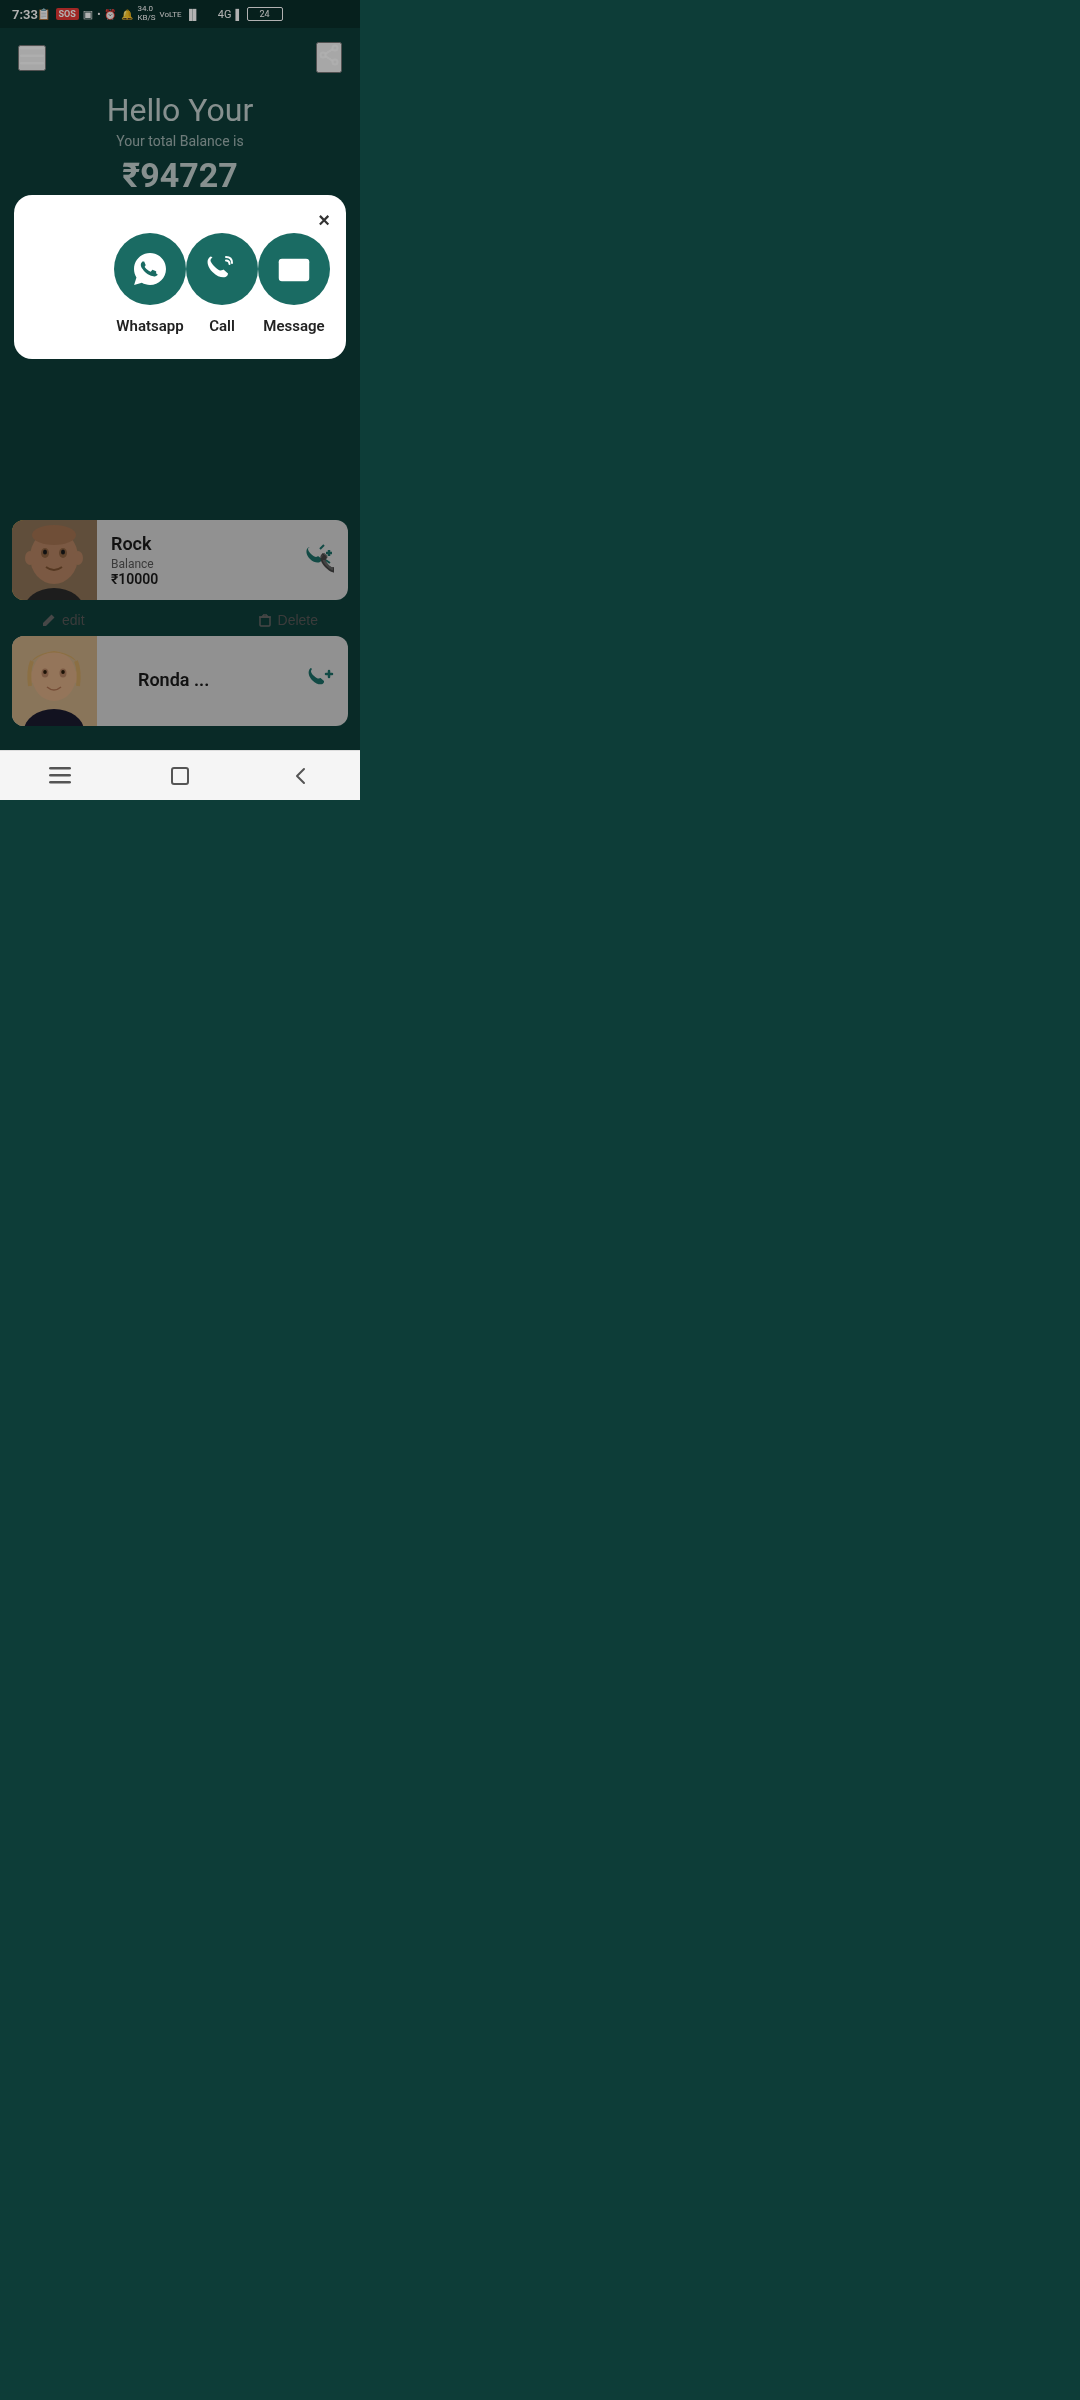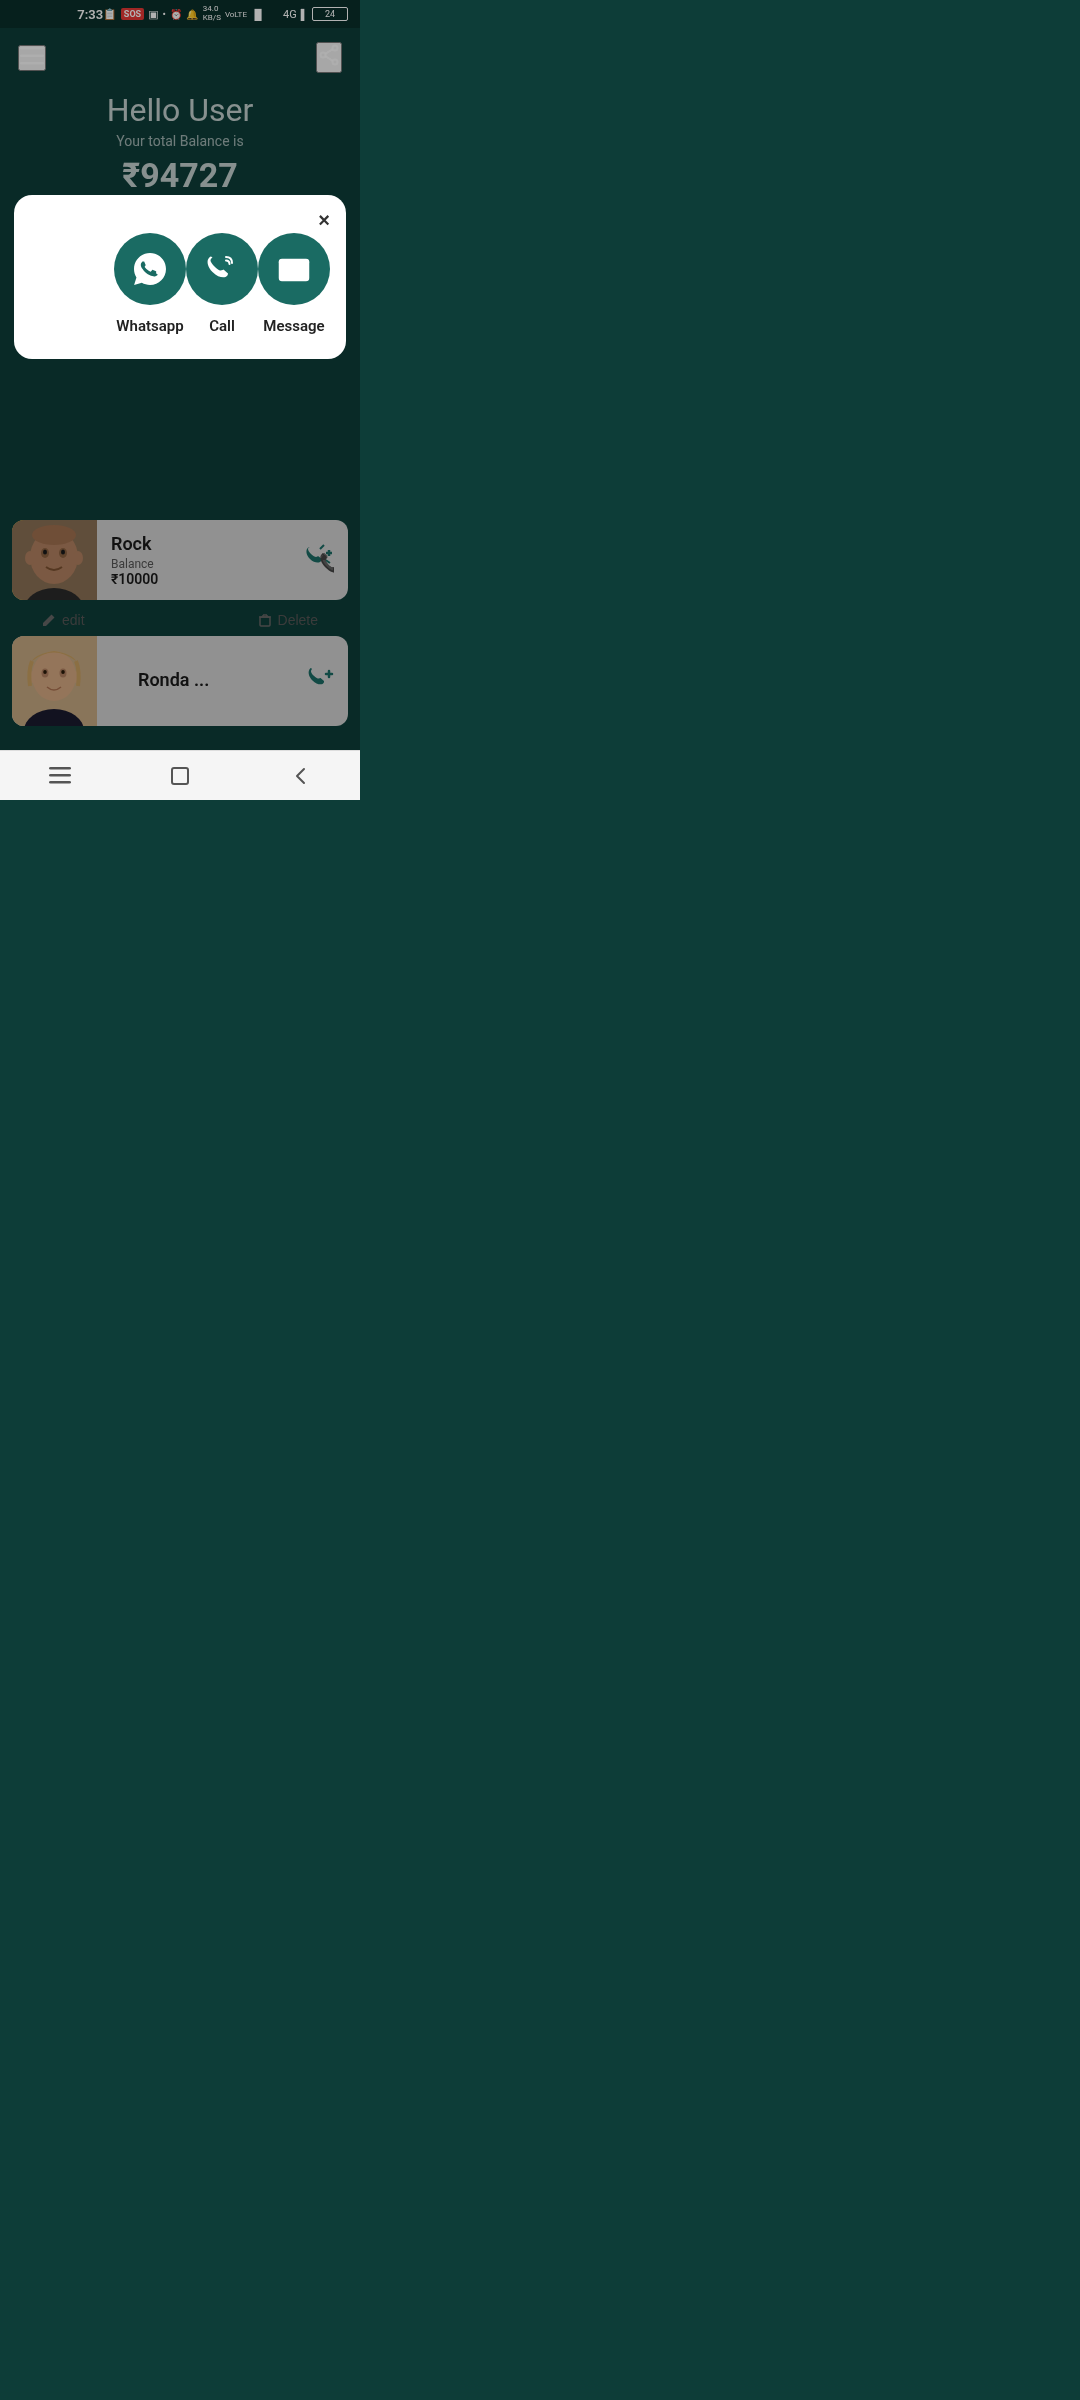--- a/index.html
+++ b/index.html
@@ -11,21 +11,21 @@
       background: #0d3d38;
       font-family: 'Roboto', Arial, sans-serif;
       position: relative;
       overflow: hidden;
     }
 
     
     .status-bar {
       display: flex;
       align-items: center;
-      justify-content: flex-end;
+      justify-content: flex-start;
       padding: 4px 12px;
       background: #0a2e2a;
       height: 28px;
     }
 
     .status-time {
       color: white;
       font-size: 13px;
       font-weight: 600;
     }
@@ -383,21 +383,21 @@
         <circle cx="17" cy="4" r="2.5" stroke="rgba(255,255,255,0.7)" stroke-width="2"></circle>
         <circle cx="17" cy="18" r="2.5" stroke="rgba(255,255,255,0.7)" stroke-width="2"></circle>
         <circle cx="5" cy="11" r="2.5" stroke="rgba(255,255,255,0.7)" stroke-width="2"></circle>
         <line x1="7.3" y1="9.8" x2="14.7" y2="5.2" stroke="rgba(255,255,255,0.7)" stroke-width="2"></line>
         <line x1="7.3" y1="12.2" x2="14.7" y2="16.8" stroke="rgba(255,255,255,0.7)" stroke-width="2"></line>
       </svg>
     </button>
   </div>
 
   <div class="hero-section">
-    <div class="hello-title">Hello User</div>
+    <div class="hello-title">Hello Your</div>
     <div class="balance-subtitle">Your total Balance is</div>
     <div class="total-balance">₹94727</div>
     <div class="balance-row">
       <div class="balance-in">
         <div class="balance-label">In</div>
         <div class="balance-amount">₹110727</div>
       </div>
       <div class="balance-out">
         <div class="balance-label">Out</div>
         <div class="balance-amount">₹16000</div>

